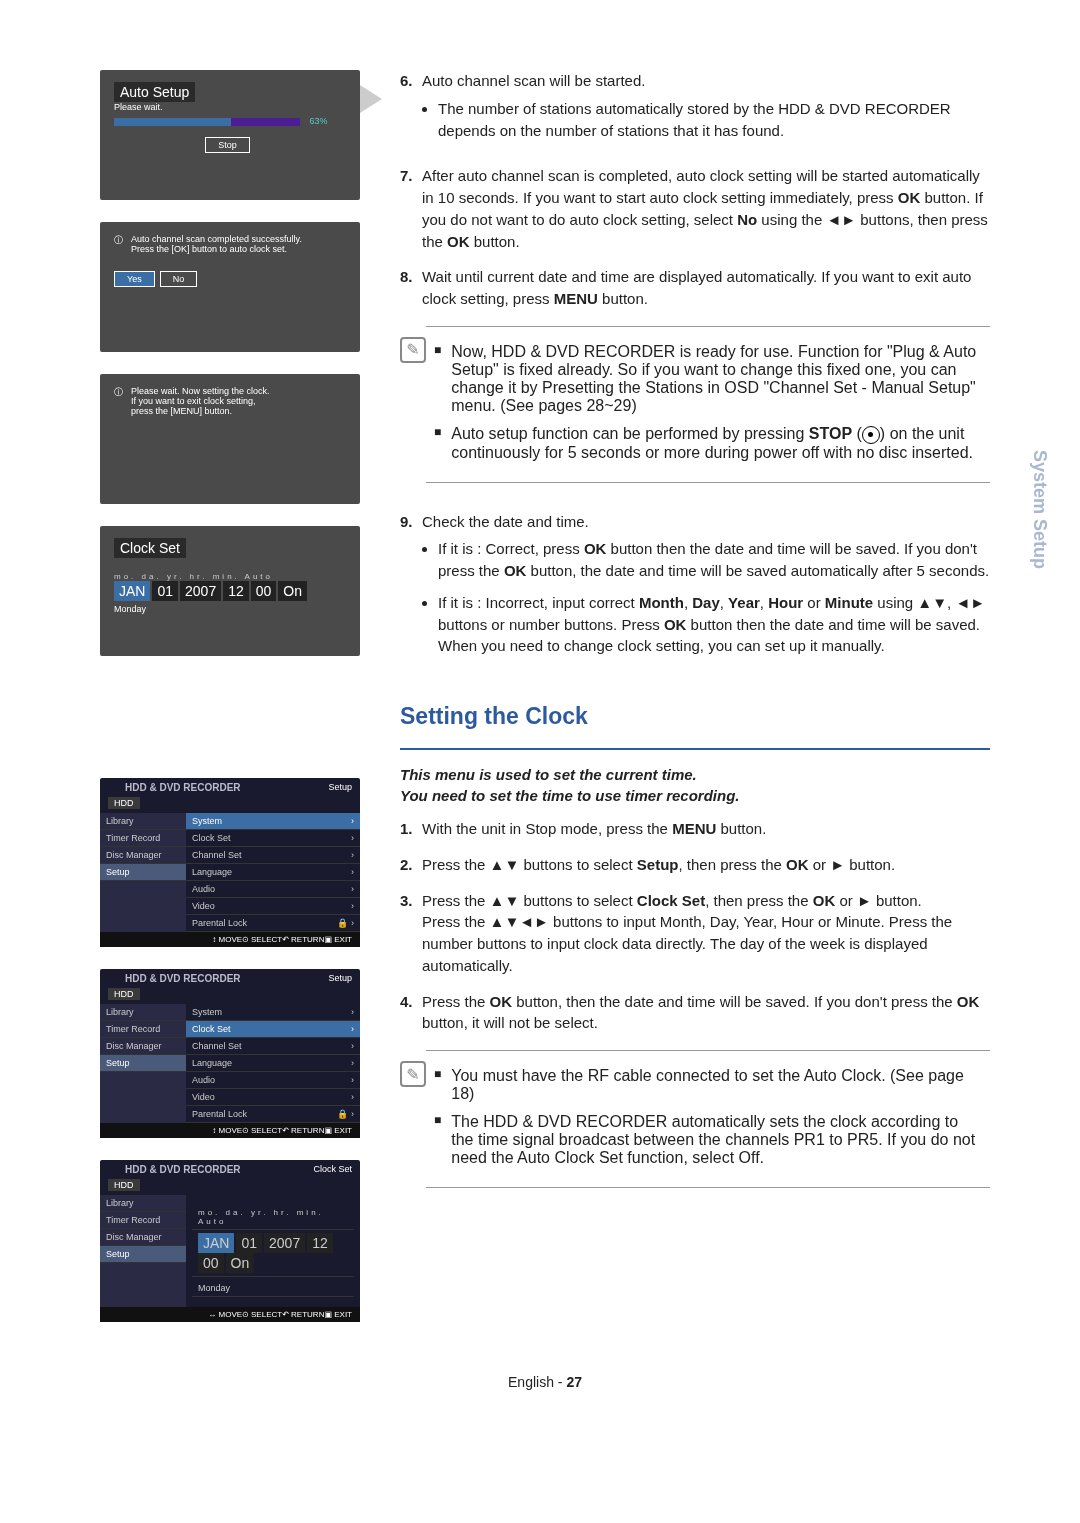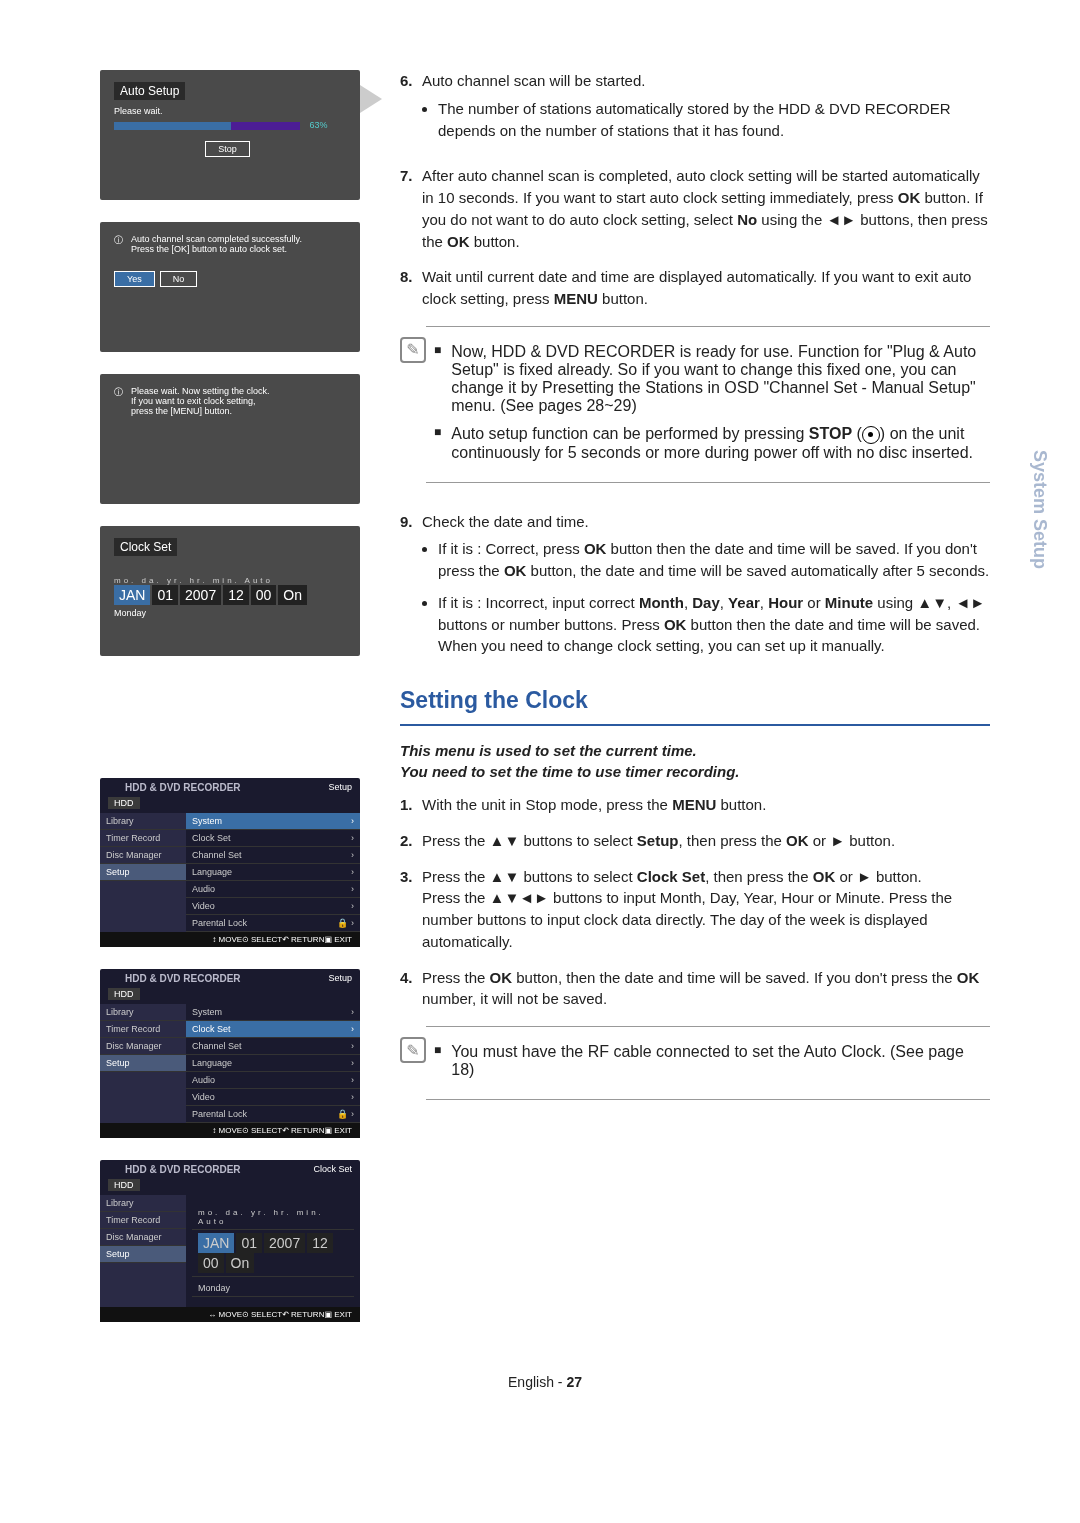--- a/index.html
+++ b/index.html
@@ -3,21 +3,21 @@
 <meta charset="utf-8">
 <style>
 body{margin:0;padding:0;background:#fff;font-family:Arial,Helvetica,sans-serif;color:#222;width:1080px;}
 .page{position:relative;width:1080px;padding:70px 90px 40px 100px;box-sizing:border-box;}
 .side-tab{position:absolute;right:30px;top:450px;writing-mode:vertical-rl;color:#a9b8d0;font-weight:bold;font-size:18px;}
 .cols{display:flex;gap:40px;}
 .left{width:260px;flex-shrink:0;}
 .right{flex:1;}
 .arrow-right{position:absolute;left:360px;top:85px;width:0;height:0;border-top:14px solid transparent;border-bottom:14px solid transparent;border-left:22px solid #ccc;}
 .scr{background:#4a4a4a;border-radius:2px;margin-bottom:22px;position:relative;padding:12px 14px;color:#fff;font-size:9px;min-height:130px;box-sizing:border-box;}
-.scr .title{background:#2a2a2a;color:#fff;display:inline-block;padding:2px 6px;font-size:12px;margin-bottom:6px;}
+.scr .title{background:#2a2a2a;color:#fff;display:inline-block;padding:2px 6px;font-size:14px;margin-bottom:0;}
 .scr .hdr{color:#bbc;font-size:10px;font-weight:bold;}
 .scr .hdd{background:#3a3a3a;color:#fff;padding:1px 6px;display:inline-block;font-size:9px;margin-top:2px;margin-bottom:4px;}
 .prog-bar{height:8px;width:80%;background:#4c1d95;position:relative;margin:6px 0;}
 .prog-fill{height:8px;width:63%;background:#3a6ea5;}
 .pct{position:absolute;right:-28px;top:-2px;color:#5cc;}
 .btn{display:inline-block;border:1px solid #fff;padding:2px 12px;font-size:9px;margin:5px 5px 0 0;}
 .btn.blue{background:#3a6ea5;}
 .clock-val{background:#3a6ea5;display:inline-block;padding:2px 5px;font-size:14px;margin-right:2px;text-align:right;}
 .clock-val.plain{background:#222;}
 .labels{font-size:8px;color:#ccc;letter-spacing:3px;}
@@ -35,21 +35,21 @@
 ol li{margin-bottom:14px;font-size:15px;line-height:1.45;display:flex;}
 ol li .num{font-weight:bold;width:22px;flex-shrink:0;}
 ol li .body{flex:1;}
 ul.bul{margin:6px 0 0 0;padding-left:16px;list-style:disc;}
 ul.bul li{display:list-item;margin-bottom:10px;}
 ul.sq{margin:6px 0 0 0;padding-left:0;list-style:none;}
 ul.sq li{display:flex;margin-bottom:10px;}
 ul.sq li::before{content:"■";margin-right:10px;font-size:12px;}
 .callout{border-top:1px solid #999;border-bottom:1px solid #999;margin:16px 0 28px 26px;padding:10px 8px 10px 8px;position:relative;}
 .callout-icon{position:absolute;left:-26px;top:10px;width:22px;height:22px;border:2px solid #888;border-radius:4px;display:flex;align-items:center;justify-content:center;color:#888;font-size:16px;}
-.h2{color:#2b5aa0;font-size:23px;font-weight:bold;border-bottom:2px solid #2b5aa0;padding-bottom:10px;margin:20px 0 14px 0;}
+.h2{color:#2b5aa0;font-size:23px;font-weight:bold;border-bottom:2px solid #2b5aa0;padding-bottom:18px;margin:36px 0 14px 0;}
 .intro{font-style:italic;font-weight:bold;font-size:15px;margin-bottom:12px;line-height:1.4;}
 .ftr{text-align:center;font-size:14px;margin-top:30px;}
 .stop-circ{display:inline-block;border:1.5px solid #000;border-radius:50%;width:16px;height:16px;position:relative;vertical-align:middle;}
 .stop-circ::after{content:"";position:absolute;width:5px;height:5px;background:#000;border-radius:50%;top:5.5px;left:5.5px;}
 </style>
 </head>
 <body>
 
 <div class="page">
 <div class="side-tab">System Setup</div>
@@ -293,30 +293,33 @@
 <li>
             <span class="num">2.</span>
             <div class="body"><span>Press the ▲▼ buttons to select </span><b>Setup</b><span>, then press the </span><b>OK</b><span> or ► button.</span></div>
           </li>
 <li>
             <span class="num">3.</span>
             <div class="body"><span>Press the ▲▼  buttons to select </span><b>Clock Set</b><span>, then press the </span><b>OK</b><span> or ► button.</span><br><span>Press the ▲▼◄► buttons to input Month, Day, Year, Hour or Minute. Press the number buttons to input clock data directly. The day of the week is displayed automatically.</span></div>
           </li>
 <li>
             <span class="num">4.</span>
-            <div class="body"><span>Press the </span><b>OK</b><span> button, then the date and time will be saved. If you don't press the </span><b>OK</b><span> number, it will not be saved.</span></div>
+            <div class="body"><span>Press the </span><b>OK</b><span> button, then the date and time will be saved. If you don't press the </span><b>OK</b><span> button, it will not be select.</span></div>
           </li>
 </ol>
 
 <div class="callout">
 <div class="callout-icon">✎</div>
 <ul class="sq">
 <li>
               <span>You must have the RF cable connected to set the Auto Clock. (See page 18)</span>
             </li>
+<li>
+              <span>The HDD &amp; DVD RECORDER automatically sets the clock according to the time signal broadcast between the channels PR1 to PR5. If you do not need the Auto Clock Set function, select Off.</span>
+            </li>
 </ul>
 </div>
 
 </div>
 </div>
 
 <div class="ftr"><span>English - </span><b>27</b></div>
 </div>
 
 </body></html>

